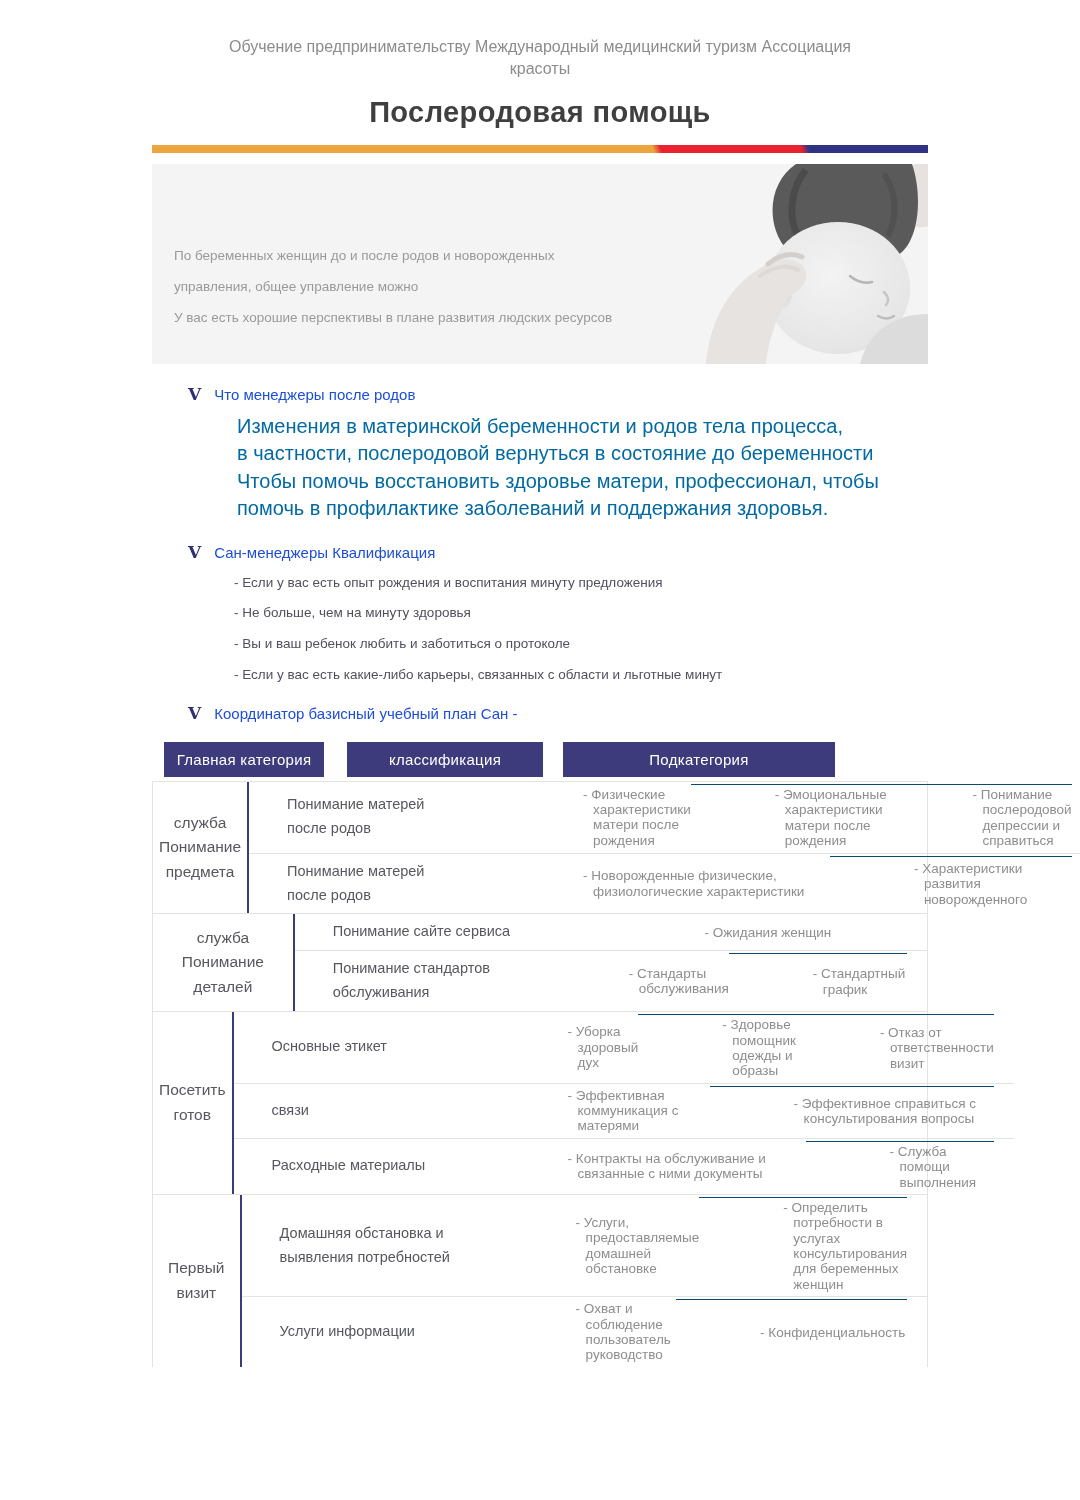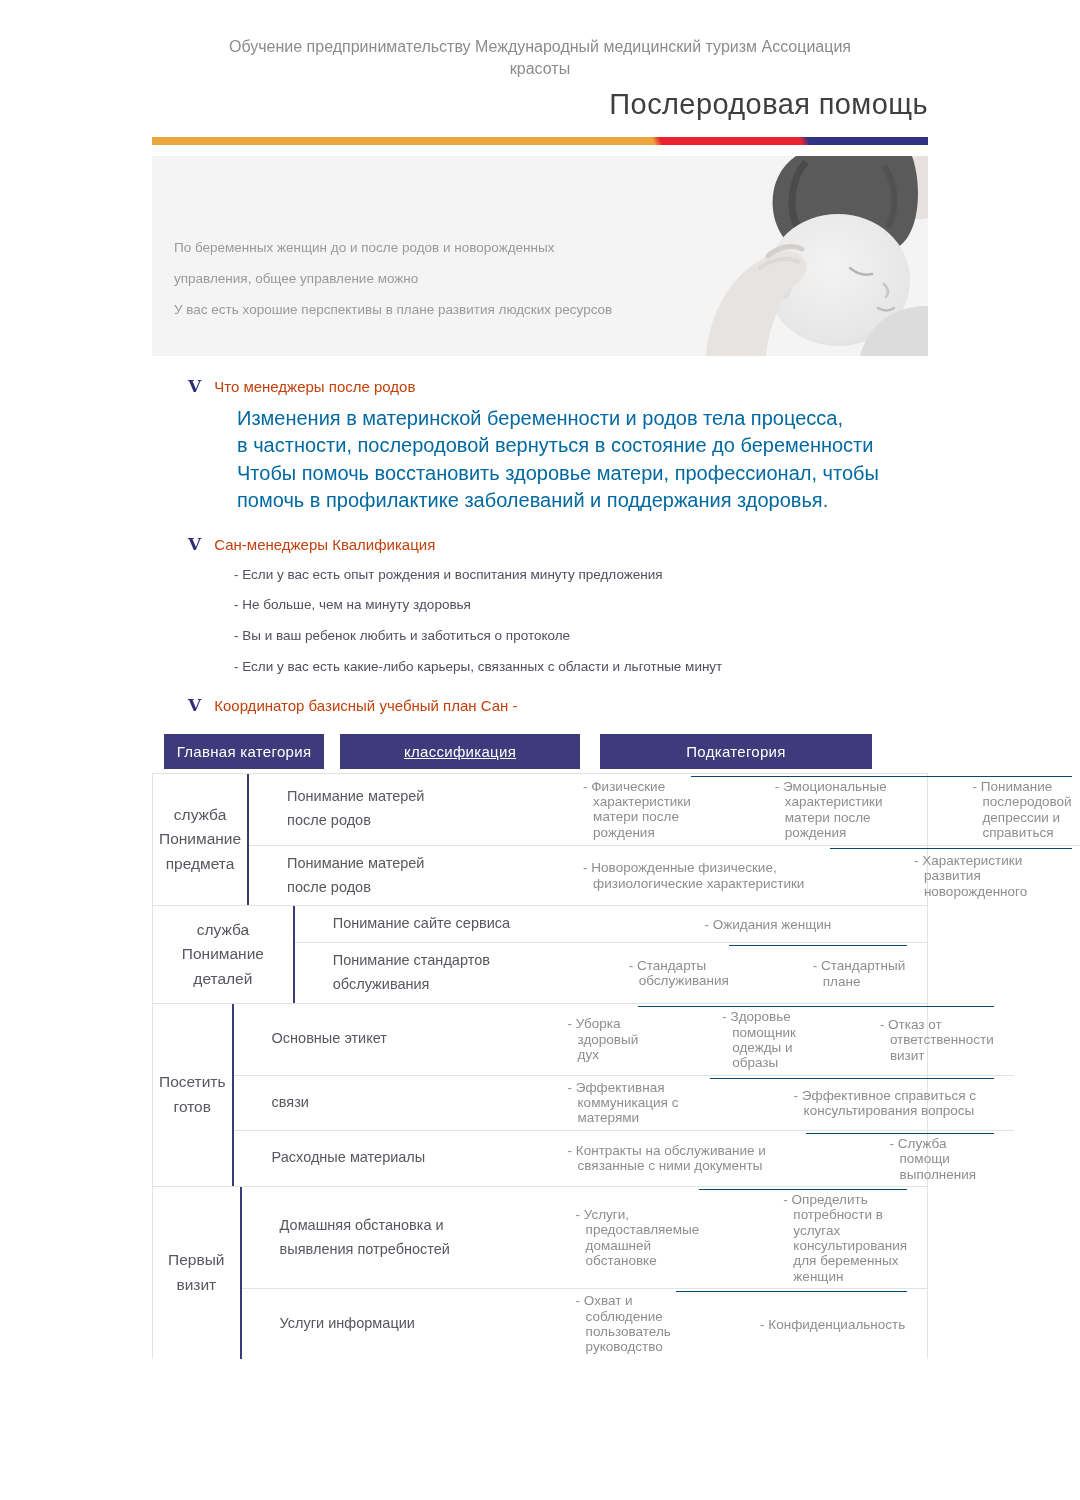--- a/index.html
+++ b/index.html
@@ -3,52 +3,52 @@
 <meta charset="utf-8">
 <style>
   * { margin:0; padding:0; box-sizing:border-box; }
   body { background:#ffffff; font-family:"Liberation Sans", sans-serif; }
   .page { width:1080px; height:1500px; overflow:hidden; background:#fff; margin:0 auto; position:relative; }
   .content { width:776px; margin:0 auto; padding-top:36px; }
 
   
   .site-subtitle { max-width:640px; margin:0 auto; text-align:center; color:#8c8c8c;
                    font-size:16px; line-height:1.38; }
-  .page-title { text-align:right; color:#3f3f3f; font-size:29px; font-weight:normal;
-                letter-spacing:.4px; margin-top:8px; }
+  .page-title { text-align:center; color:#3f3f3f; font-size:29px; font-weight:bold;
+                letter-spacing:.4px; margin-top:16px; }
 
   
   .accent-bar { height:8px; margin-top:16px;
     background:linear-gradient(68deg,
       #eba63e 0%, #eba63e 64.5%,
       #e92430 65.5%, #e92430 83.5%,
       #303384 84.5%, #303384 100%); }
 
   
   .hero { position:relative; margin-top:11px; height:200px; background:#f4f4f4; overflow:hidden; }
   .hero-text { position:absolute; left:22px; top:76px; color:#9a9a9a; font-size:13.5px;
                line-height:2.3; white-space:pre-line; }
   .hero-photo { position:absolute; right:0; top:0; height:200px; width:280px; }
 
   
   .section { margin-top:22px; }
   .sec-head { display:flex; align-items:baseline; gap:13px; margin-left:36px; }
   .vicon { font-family:"DejaVu Serif", serif; font-weight:bold; color:#2e2e74; font-size:17px; line-height:1; }
-  .sec-title { color:#c2410c; font-size:15px; }
+  .sec-title { color:#1d4ed8; font-size:15px; }
   .sec-para { margin:10px 0 0 85px; color:#0369a1; font-size:20px; line-height:1.36; white-space:pre-line; }
   .bullets { margin-left:82px; margin-bottom:4px; }
   .bullet { margin-top:13px; color:#50505e; font-size:13.5px; line-height:1.3; }
 
   
   .table-wrap { margin-top:20px; }
   .thead { display:flex;text-align:center; }
   .th { background:#3e3b7c; color:#ffffff; height:35px; display:flex; align-items:center;
         justify-content:center; font-size:15px; letter-spacing:.3px; }
   .th1 { width:160px; margin-left:12px; }
-  .th2 { width:240px; margin-left:16px;text-decoration:underline; }
+  .th2 { width:196px; margin-left:23px; }
   .th3 { width:272px; margin-left:20px; }
 
   .tbody { margin-top:4px; border:1px solid #e3e3e3; border-bottom:none; background:#fff; }
   .group { display:flex; }
   .group + .group { border-top:1px solid #e3e3e3; }
   .cat { width:176px; display:flex; align-items:center; justify-content:center; text-align:center;
          color:#57575f; font-size:15.5px; line-height:1.6; white-space:pre-line; padding:10px 6px; }
   .gright { flex:1; border-left:2px solid #3b3b7a; }
   .crow { display:flex; }
   .crow + .crow { border-top:1px solid #e3e3e3; }
@@ -183,21 +183,21 @@
                 </div>
               </div>
               <div class="crow">
                 <div class="ccell">Понимание стандартов
 обслуживания</div>
                 <div class="scell">
                   <div class="sitem">
                     <span>- Стандарты обслуживания</span>
                   </div>
                   <div class="sitem">
-                    <span>- Стандартный плане</span>
+                    <span>- Стандартный график</span>
                   </div>
                 </div>
               </div>
             </div>
           </div>
           <div class="group">
             <div class="cat">Посетить готов</div>
             <div class="gright">
               <div class="crow">
                 <div class="ccell">Основные этикет</div>

